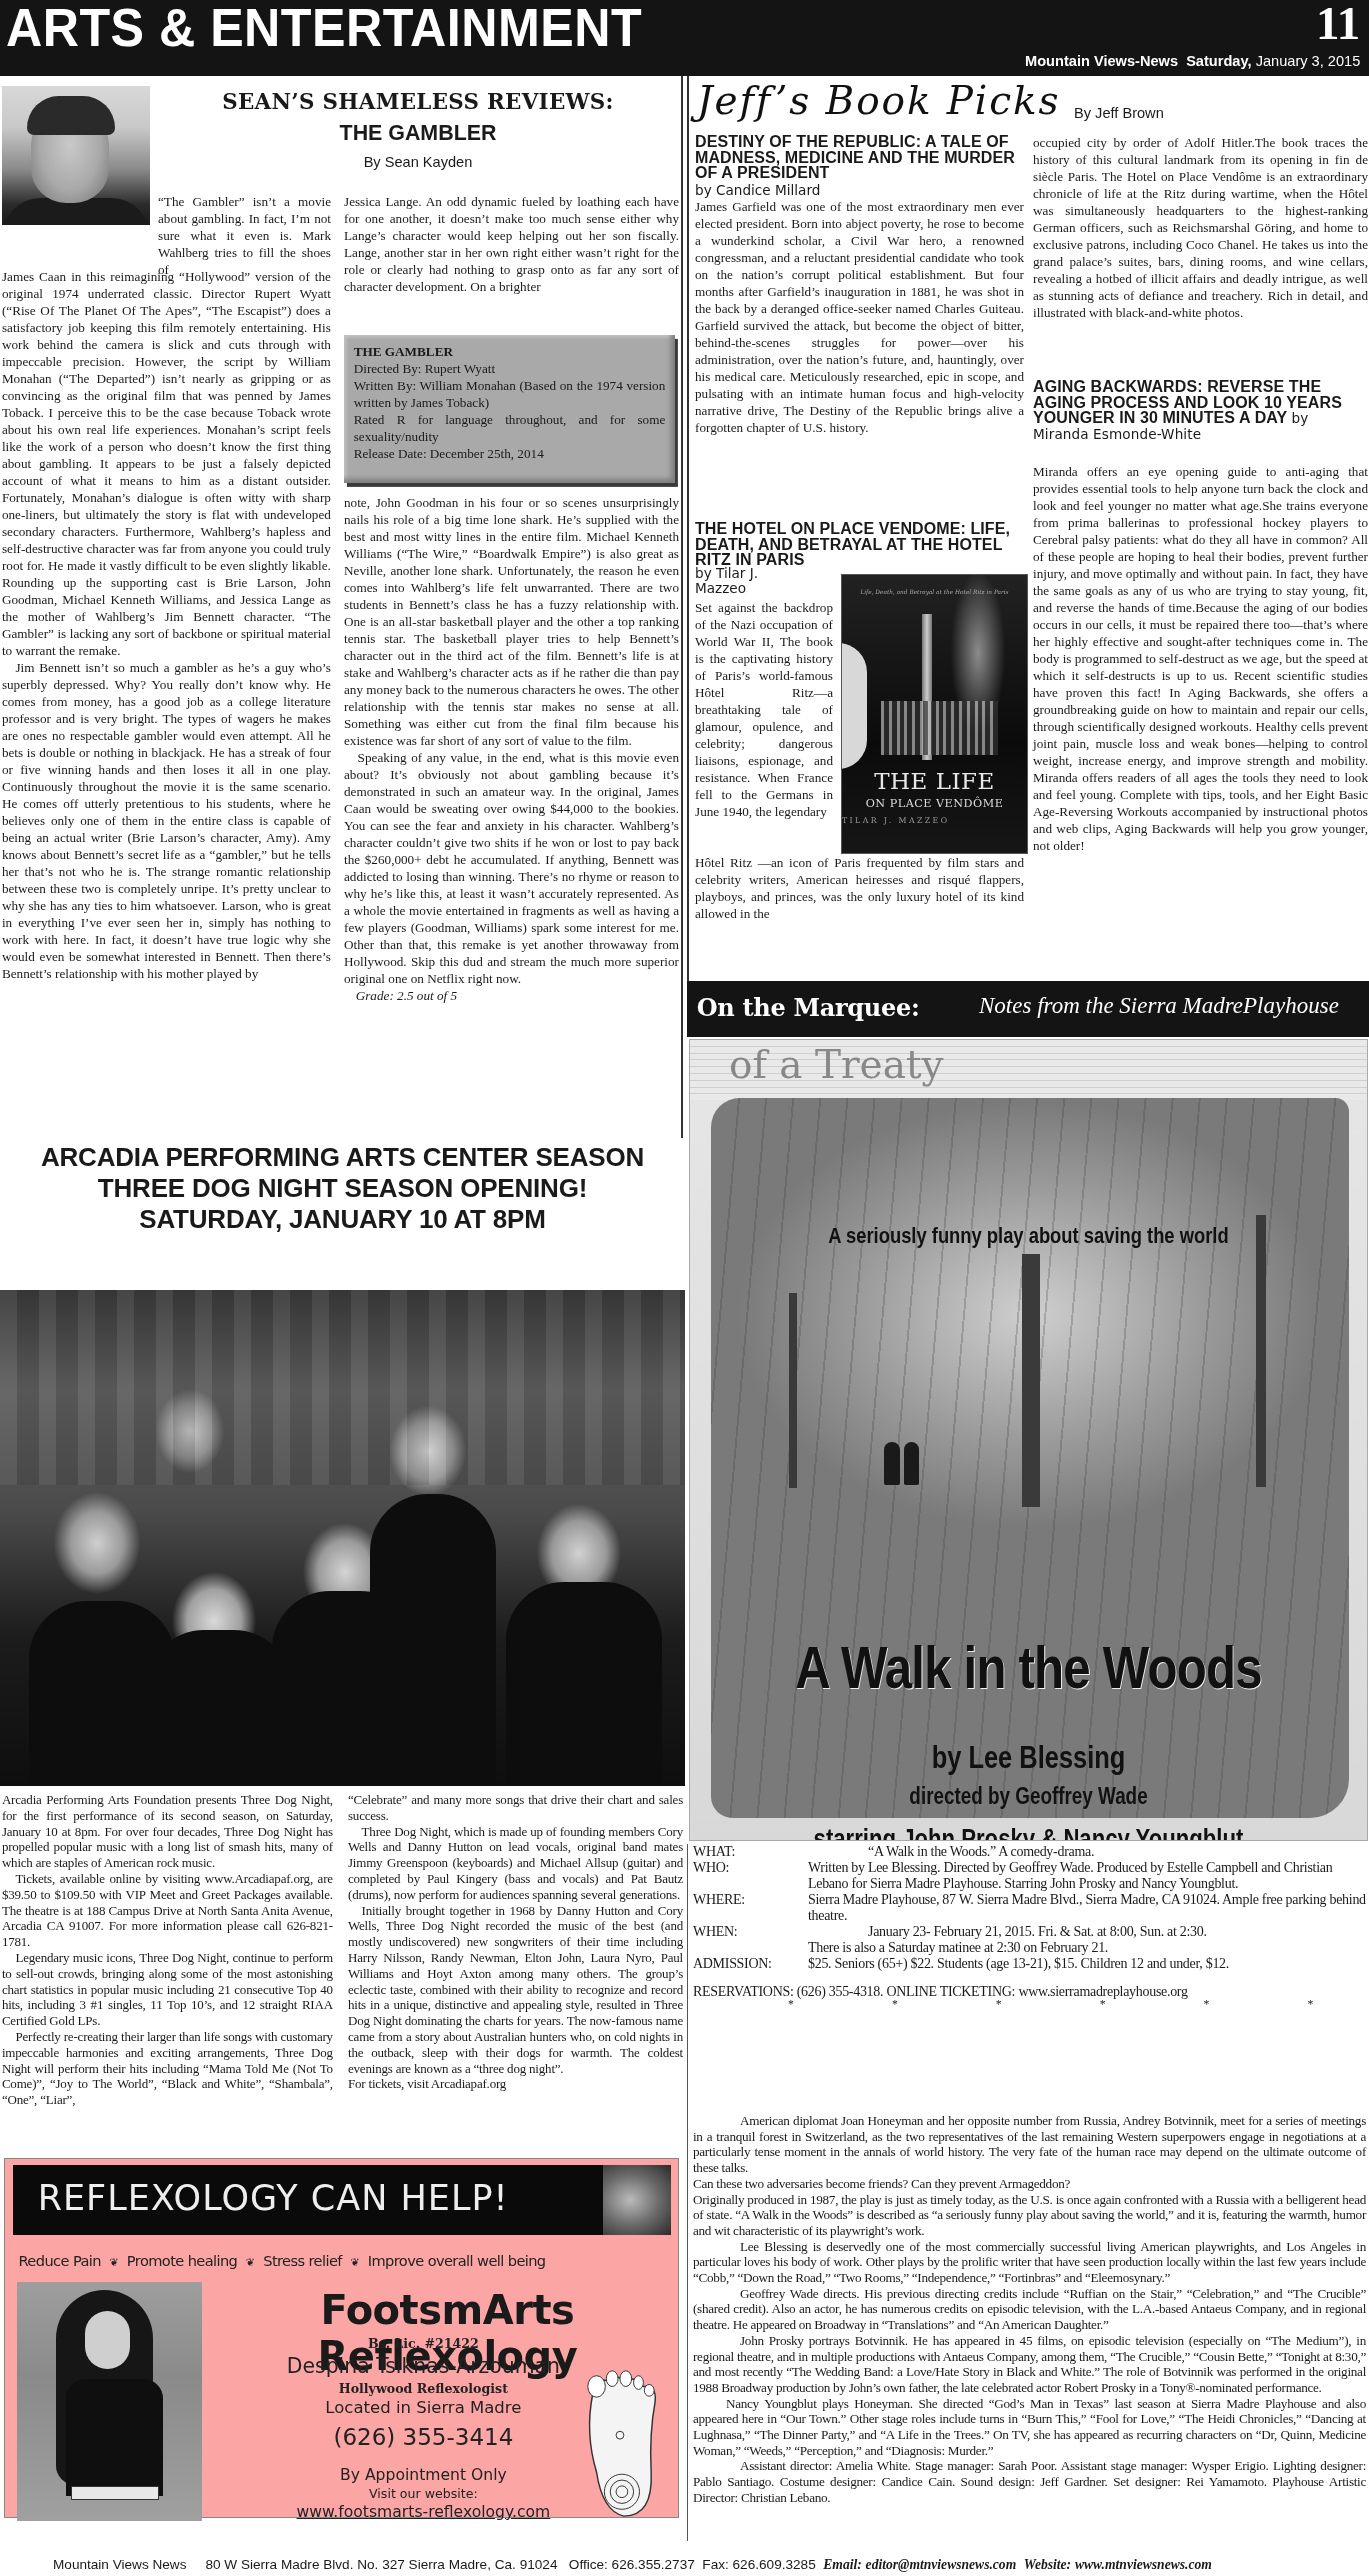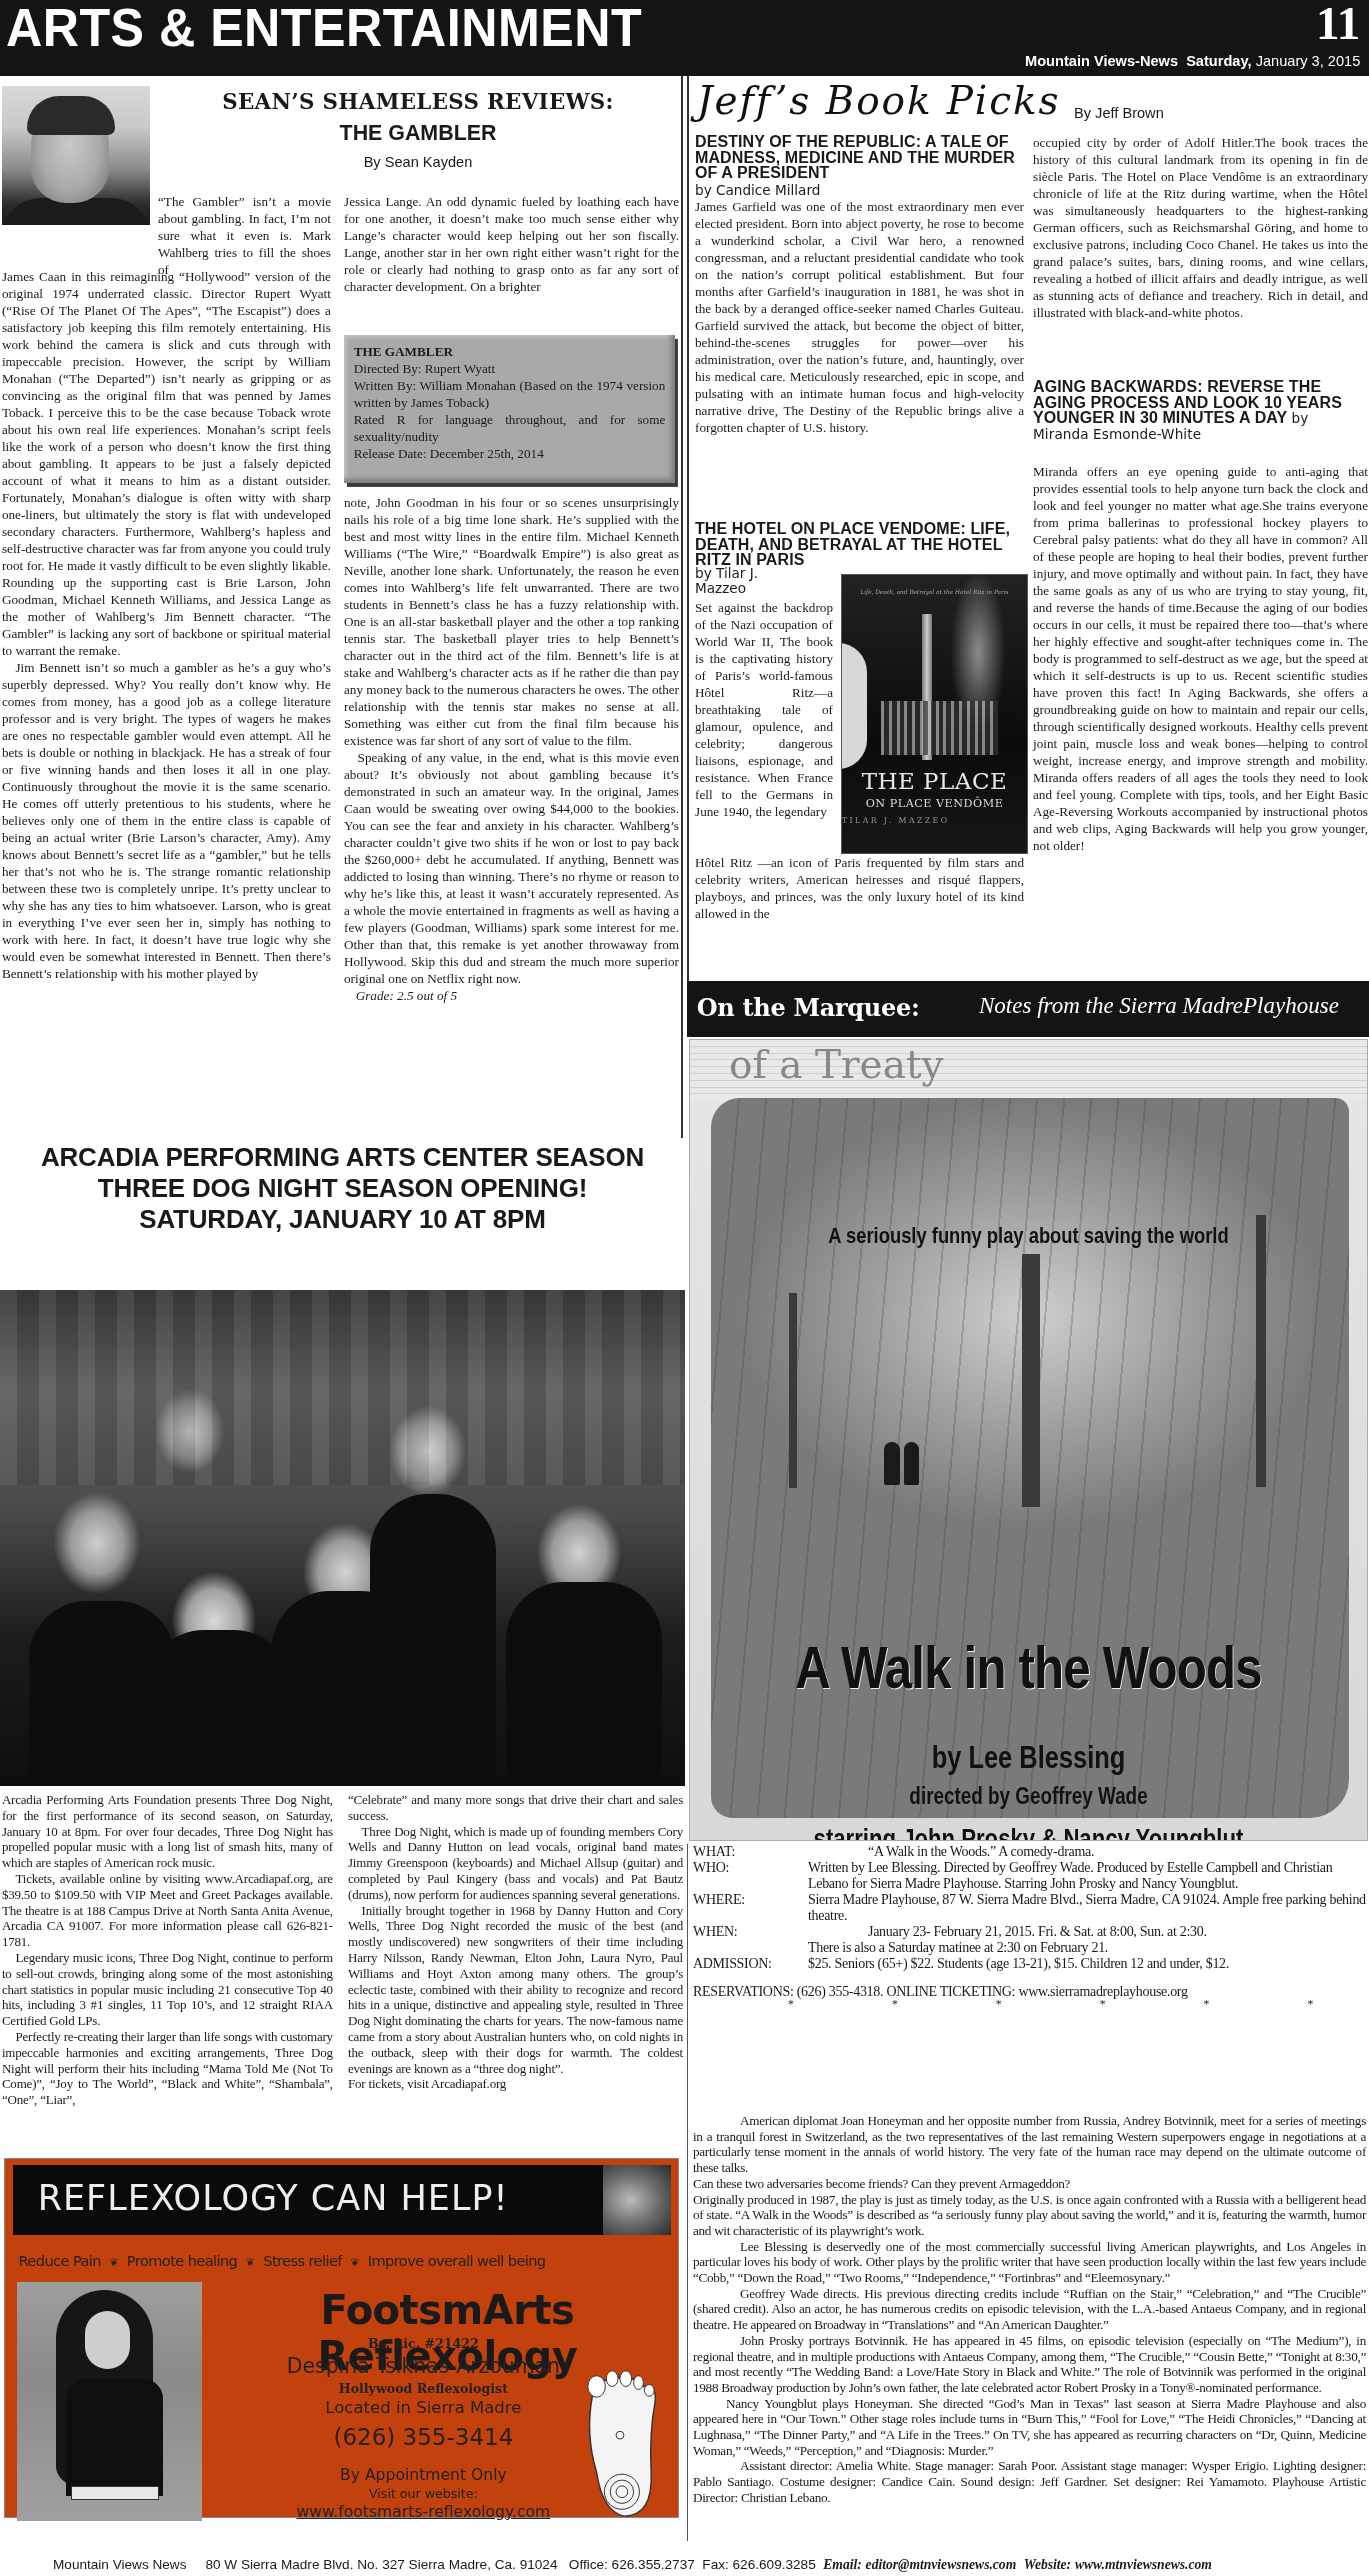--- a/index.html
+++ b/index.html
@@ -53,21 +53,21 @@
 #band-photo .bg-stripes{position:absolute;inset:0;background:repeating-linear-gradient(90deg,rgba(255,255,255,0.06) 0 17.5px,rgba(0,0,0,0.08) 17.5px 39px);height:195px}
 #band-photo .body{position:absolute;bottom:0;background:#0d0d0d;border-radius:58px 58px 0 0}
 
 #arc-col1{left:1.9px;top:1792px;width:331px}
 #arc-col2{left:348px;top:1792px;width:335px}
 .arc-text{font-family:"Liberation Serif",serif;font-size:13px;line-height:15.8px;text-align:justify;letter-spacing:-0.2px}
 .arc-text p+p{text-indent:13.6px}
 .italic{}
 
 
-#ad{left:3.9px;top:2158px;width:675px;height:360px;border:1.5px solid #888;background:#c2410c}
+#ad{left:3.9px;top:2158px;width:675px;height:360px;border:1.5px solid #888;background:#fca5a5}
 #ad-banner{left:7.8px;top:5.8px;width:658px;height:70px;background:#0a0a0a;overflow:hidden}
 #ad-banner .t{position:absolute;left:25px;top:13.6px;color:#eee;font-family:"DejaVu Sans",sans-serif;font-size:35px;letter-spacing:1px;font-weight:normal}
 #ad-banner .thumb{position:absolute;right:0;top:0;width:68px;height:70px;background:radial-gradient(ellipse at 40% 50%,#bbb 0%,#6b6b6b 50%,#2a2a2a 100%)}
 #ad-benefits{left:13.6px;top:93px;width:652px;font-family:"DejaVu Sans",sans-serif;font-size:14.6px;letter-spacing:-0.6px;white-space:nowrap;color:#222}
 #ad-benefits .sep{font-size:10.7px;margin:0 8.8px}
 #ad-photo{left:11.7px;top:123px;width:185px;height:239px;background:linear-gradient(180deg,#9e9e9e 0%,#8a8a8a 40%,#a0a0a0 100%);overflow:hidden}
 #ad-photo .hair{position:absolute;left:39px;top:7.8px;width:97px;height:195px;background:#161616;border-radius:49px 49px 19.5px 19.5px}
 #ad-photo .face{position:absolute;left:68px;top:29px;width:45px;height:58px;background:#cfcfcf;border-radius:22.4px}
 #ad-photo .top{position:absolute;left:49px;top:97px;width:97px;height:117px;background:#0f0f0f;border-radius:19.5px 19.5px 0 0}
 #ad-photo .belt{position:absolute;left:54px;top:204px;width:88px;height:13.6px;background:#e8e8e8;border:1.9px solid #333}
@@ -274,21 +274,21 @@
 <div id="b2-head" class="abs book-h">THE HOTEL ON PLACE VENDOME: LIFE, DEATH, AND BETRAYAL AT THE HOTEL RITZ IN PARIS</div>
 <div id="b2-by" class="abs book-by">by Tilar J. Mazzeo</div>
 <div id="b2-text-narrow" class="abs body-text">
     <p>Set against the backdrop of the Nazi occupation of World War II, The book is the captivating history of Paris’s world-famous Hôtel Ritz—a breathtaking tale of glamour, opulence, and celebrity; dangerous liaisons, espionage, and resistance. When France fell to the Germans in June 1940, the legendary</p>
   </div>
 <div id="b2-cover" class="abs">
   <div class="t0">Life, Death, and Betrayal at the Hotel Ritz in Paris</div>
   <div class="flag"></div>
     <div class="column"></div>
     <div class="lights"></div>
-  <div class="t1">THE PLACE</div>
+  <div class="t1">THE LIFE</div>
   <div class="t2">ON PLACE VENDÔME</div>
   <div class="t3">TILAR J. MAZZEO</div>
 </div>
 <div id="b2-text-wide" class="abs body-text">
     <p>Hôtel Ritz —an icon of Paris frequented by film stars and celebrity writers, American heiresses and risqué flappers, playboys, and princes, was the only luxury hotel of its kind allowed in the</p>
   </div>
 <div id="b1-cont" class="abs body-text" style="top:134px">
     <p>occupied city by order of Adolf Hitler.The book traces the history of this cultural landmark from its opening in fin de siècle Paris. The Hotel on Place Vendôme is an extraordinary chronicle of life at the Ritz during wartime, when the Hôtel was simultaneously headquarters to the highest-ranking German officers, such as Reichsmarshal Göring, and home to exclusive patrons, including Coco Chanel. He takes us into the grand palace’s suites, bars, dining rooms, and wine cellars, revealing a hotbed of illicit affairs and deadly intrigue, as well as stunning acts of defiance and treachery. Rich in detail, and illustrated with black-and-white photos.</p>
   </div>
 

